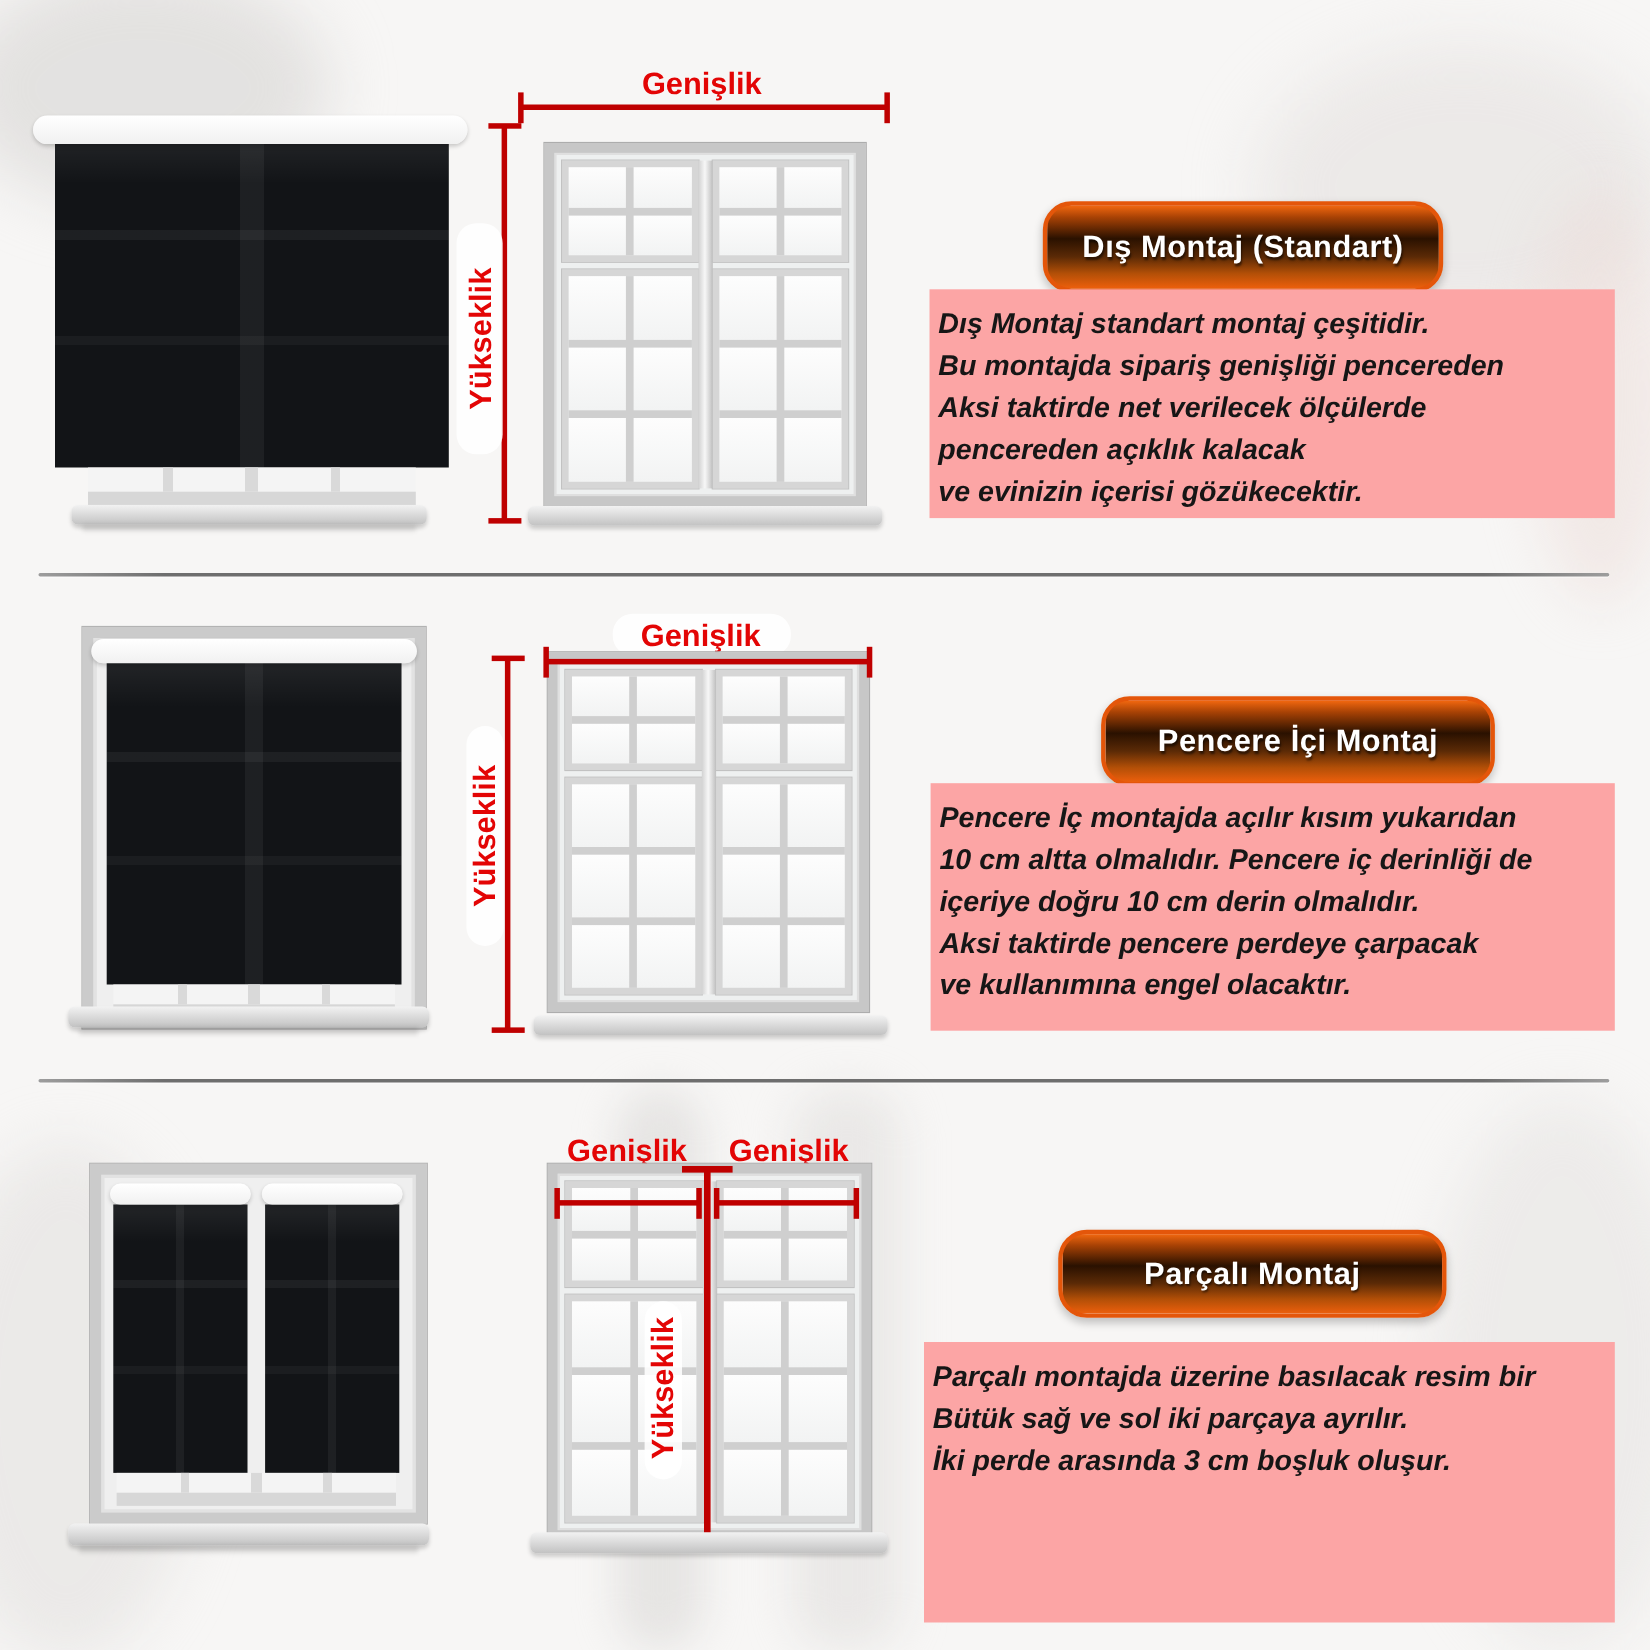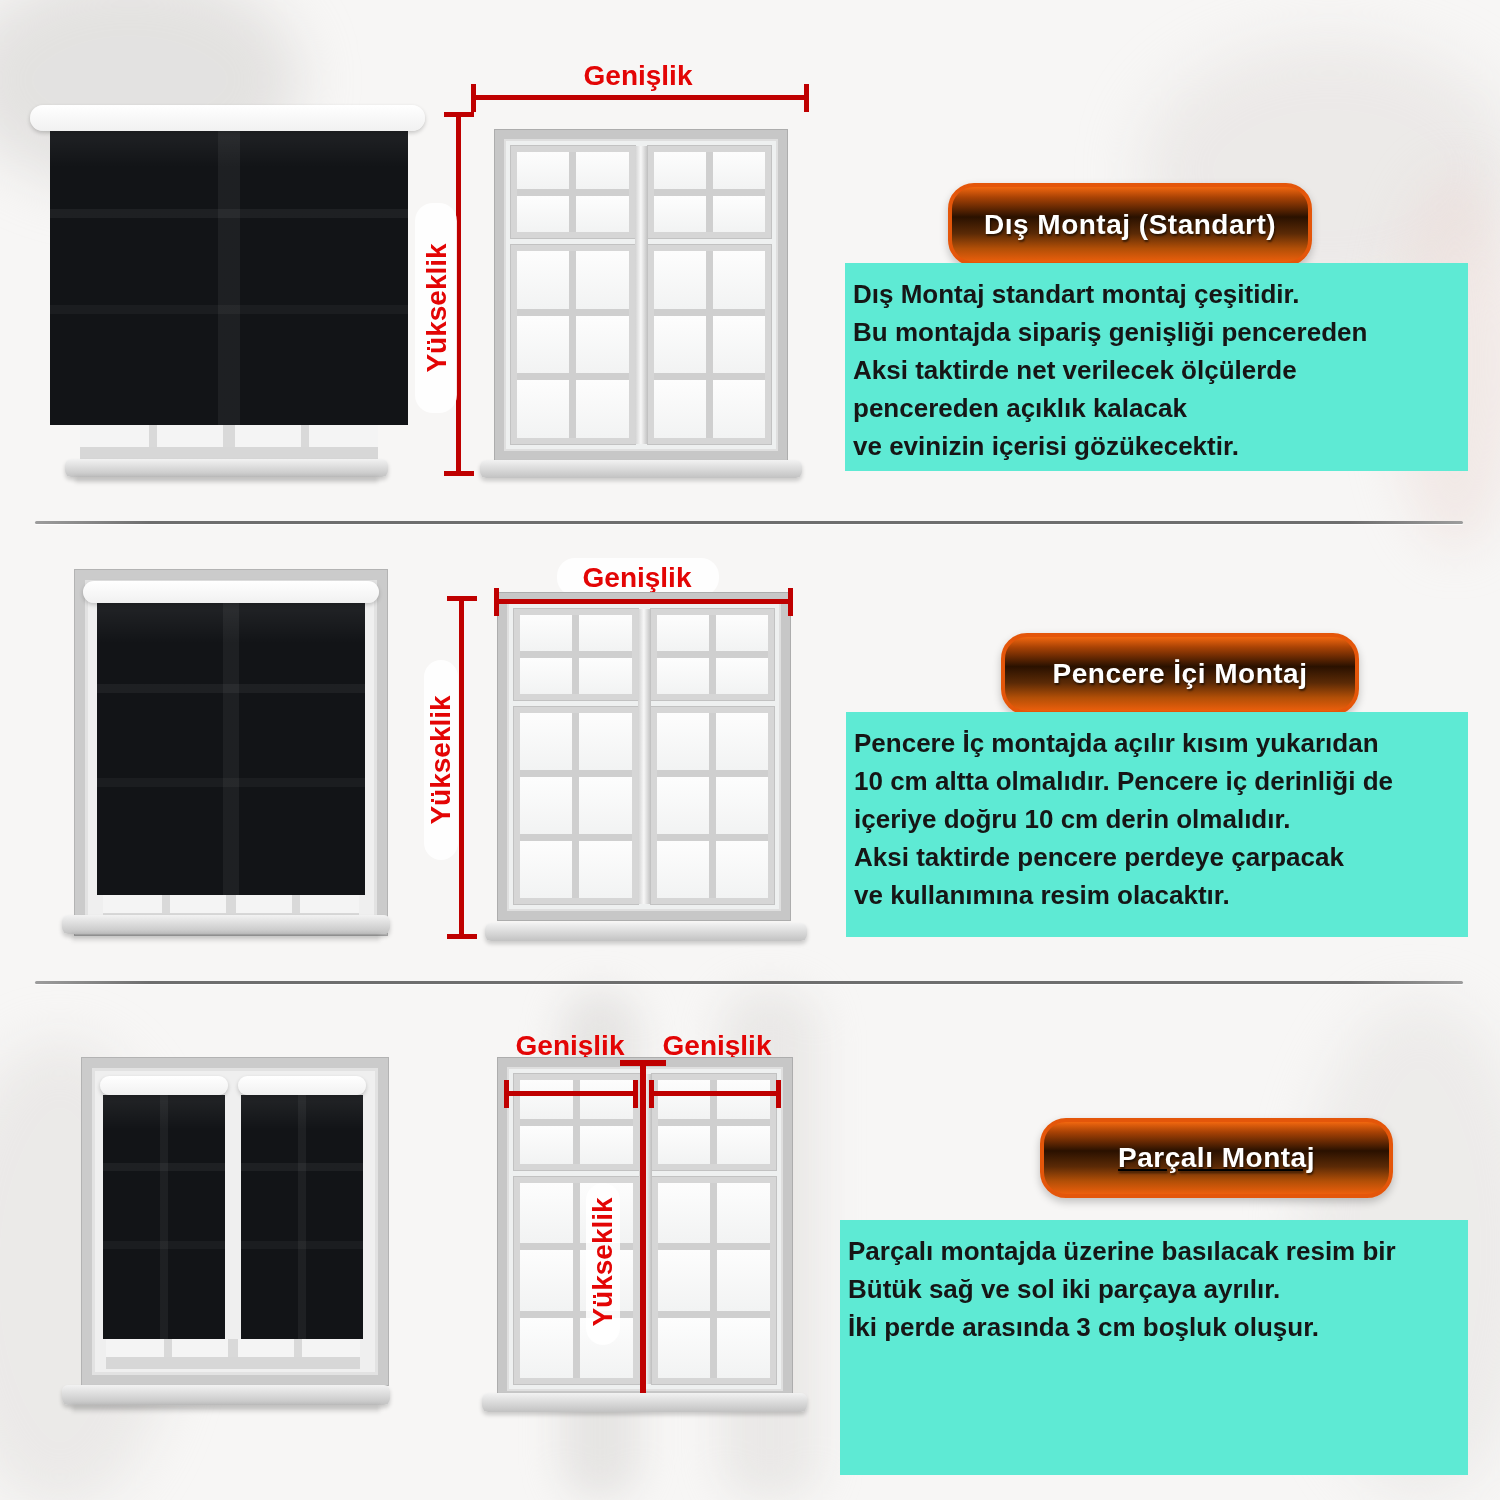--- a/index.html
+++ b/index.html
@@ -7,21 +7,21 @@
           font-family:"Liberation Sans",sans-serif;}
   .blob{position:absolute;border-radius:50%;pointer-events:none;}
   
   .badge{position:absolute;border:4px solid #e4560a;border-radius:26px;
          background:linear-gradient(180deg,#f1670f 0%,#a84205 14%,#26100O 38%,#2a1100 42%,#5b2a06 62%,#b24f07 82%,#ec5f0c 100%);
          background:linear-gradient(180deg,#f1670f 0%,#a84205 14%,#2a1100 40%,#5b2a06 62%,#b24f07 82%,#ec5f0c 100%);
          display:flex;align-items:center;justify-content:center;
          box-shadow:0 4px 8px rgba(0,0,0,.22);}
   .badge span{color:#fff;font-weight:bold;font-size:28px;letter-spacing:.5px;
               text-shadow:1px 2px 2px rgba(0,0,0,.55);white-space:nowrap;}
-  .desc-panel{position:absolute;background:#5eead4;}
+  .desc-panel{position:absolute;background:#fca5a5;font-style:italic;}
   .desc-lines{padding:12px 4px 0 8px;}
   .desc-lines div{font-size:26px;font-weight:bold;color:#161616;line-height:38px;white-space:nowrap;}
   .hlabel{position:absolute;transform:translate(-50%,0);font-size:28px;font-weight:bold;
           color:#e30505;white-space:nowrap;}
   .rot-label{position:absolute;transform:translate(-50%,-50%) rotate(-90deg);
              font-size:28px;font-weight:bold;color:#e30505;white-space:nowrap;}
   .ypill{position:absolute;background:rgba(255,255,255,.88);border-radius:18px;}
   .mline-h{position:absolute;height:5px;background:#bf0000;}
   .mline-h::before,.mline-h::after{content:"";position:absolute;width:5px;height:28px;top:50%;
         transform:translateY(-50%);background:#bf0000;}
@@ -221,21 +221,21 @@
   <div class="badge" style="left:1001px;top:633px;width:350px;height:74px;">
     <span>Pencere İçi Montaj</span>
   </div>
 
   <div class="desc-panel" style="left:846px;top:712px;width:622px;height:225px;">
     <div class="desc-lines">
       <div>Pencere İç montajda açılır kısım yukarıdan</div>
       <div>10 cm altta olmalıdır. Pencere iç derinliği de</div>
       <div>içeriye doğru 10 cm derin olmalıdır.</div>
       <div>Aksi taktirde pencere perdeye çarpacak</div>
-      <div>ve kullanımına resim olacaktır.</div>
+      <div>ve kullanımına engel olacaktır.</div>
     </div>
   </div>
 
   <div class="divider" style="top:981px;"></div>
 
   <div style="position:absolute;left:60px;top:1055px;width:335px;height:365px;">
     <div class="oframe" style="left:22px;top:3px;width:306px;height:327px;">
       <div class="blind" style="left:11px;top:27px;width:122px;height:244px;"></div>
       <div class="blind" style="left:149px;top:27px;width:122px;height:244px;"></div>
       <div class="pill" style="left:8px;top:8px;width:128px;height:19px;border-radius:10px;"></div>
@@ -293,21 +293,21 @@
       </div>
     </div>
     <div class="mline-h" style="left:23px;top:66px;width:132px;"></div>
     <div class="mline-h" style="left:168px;top:66px;width:130px;"></div>
     <div class="mline-v wide" style="left:158px;top:36px;height:341px;"></div>
     <div class="ypill" style="left:104px;top:158px;width:34px;height:162px;"></div>
     <div class="rot-label" style="left:121px;top:237px;">Yükseklik</div>
     <div class="wsill" style="left:0px;top:368px;width:325px;height:19px;"></div>
   </div>
 
-  <div class="badge" style="left:1040px;top:1118px;width:345px;height:72px;text-decoration:underline;">
+  <div class="badge" style="left:962px;top:1118px;width:345px;height:72px;">
     <span>Parçalı Montaj</span>
   </div>
 
   <div class="desc-panel" style="left:840px;top:1220px;width:628px;height:255px;">
     <div class="desc-lines">
       <div>Parçalı montajda üzerine basılacak resim bir</div>
       <div>Bütük sağ ve sol iki parçaya ayrılır.</div>
       <div>İki perde arasında 3 cm boşluk oluşur.</div>
     </div>
   </div>

